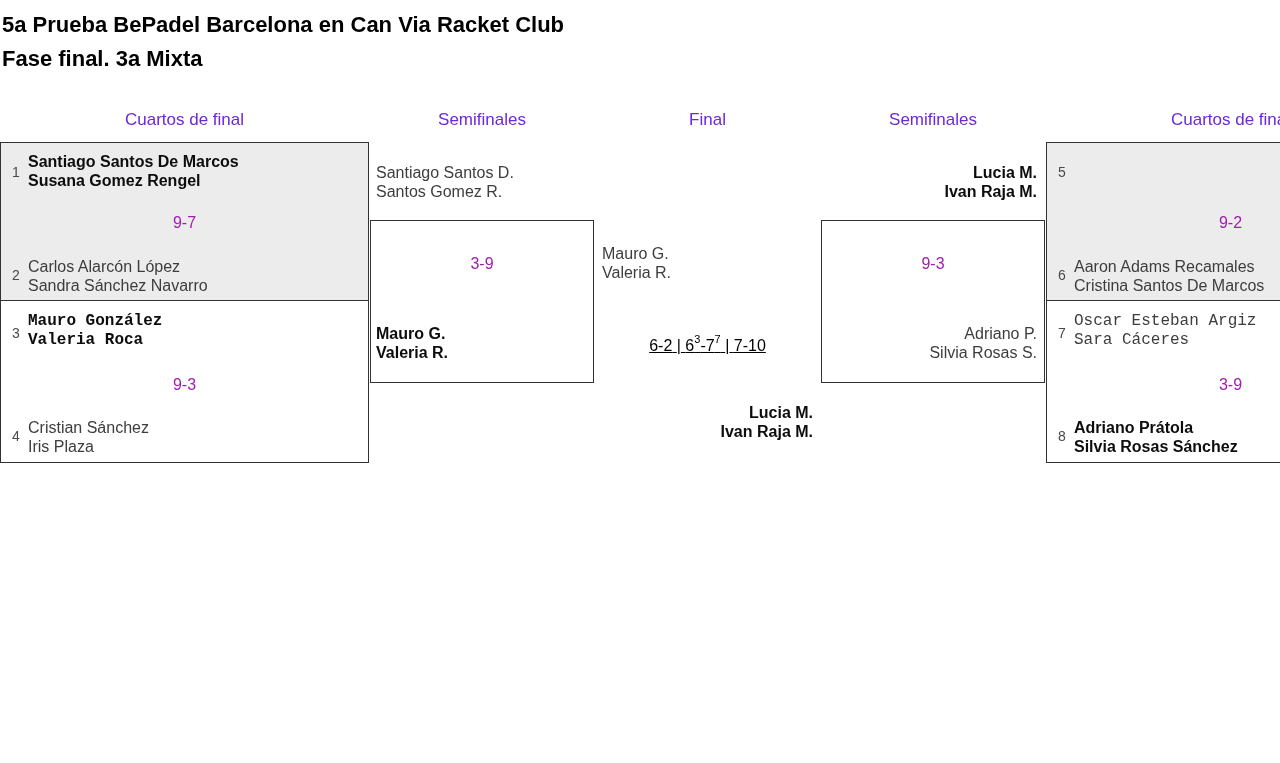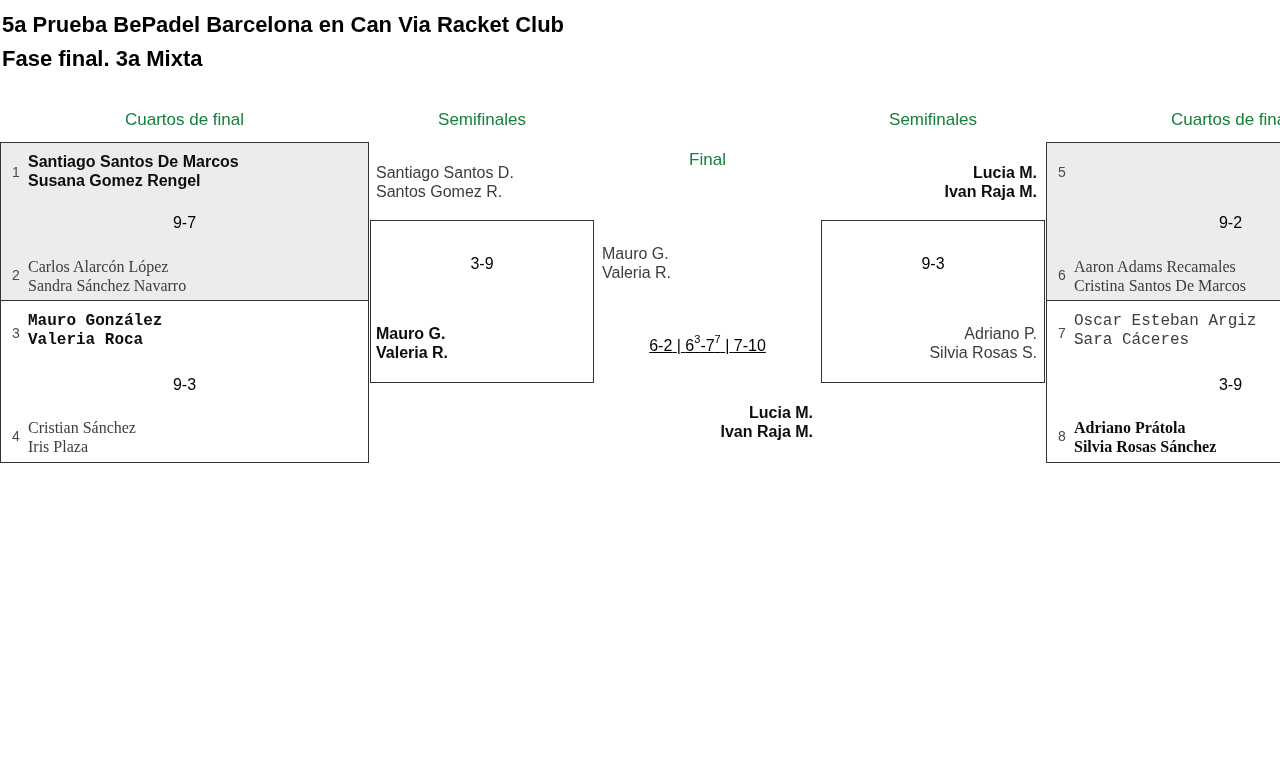--- a/index.html
+++ b/index.html
@@ -19,26 +19,26 @@
     line-height: 34px;
     color: #000000;
     white-space: nowrap;
   }
   .round-header {
     position: absolute;
     top: 110px;
     font-size: 17px;
     line-height: 20px;
     text-align: center;
-    color: #15803d;
+    color: #6d28d9;
     white-space: nowrap;
   }
   .rh-1 { left: 0px;    width: 369px; }
   .rh-2 { left: 370px;  width: 224px; }
-  .rh-3 { left: 594px;  width: 227px; margin-top: 40px; }
+  .rh-3 { left: 594px;  width: 227px; }
   .rh-4 { left: 821px;  width: 224px; }
   .rh-5 { left: 1046px; width: 369px; }
 
   .qf-box {
     position: absolute;
     width: 369px;
     border: 1px solid #333333;
     box-sizing: border-box;
   }
   .qf-top    { top: 142px; height: 159px; background: #ececec; }
@@ -59,37 +59,37 @@
   .seed-b { top: 124px; }
 
   .team {
     position: absolute;
     left: 27px;
     font-size: 16px;
     line-height: 19px;
     white-space: nowrap;
   }
   .team-a { top: 9px; }
-  .team-b { top: 114px; font-family: Liberation Serif, serif; }
+  .team-b { top: 114px; }
   .qf-bottom .team-a { top: 11px; font-family: Liberation Mono, monospace; }
   .qf-bottom .team-b { top: 117px; }
   .qf-bottom .seed-a { top: 24px; }
   .qf-bottom .seed-b { top: 127px; }
 
   .winner { font-weight: 700; color: #0d0d0d; }
   .loser  { font-weight: 400; color: #3d3d3d; }
 
   .box-score {
     position: absolute;
     left: 0;
     width: 100%;
     text-align: center;
     font-size: 16px;
     line-height: 19px;
-    color: #000000;
+    color: #a21caf;
   }
   .qf-score { top: 70px; }
   .qf-bottom .qf-score { top: 74px; }
 
   .sf-box {
     position: absolute;
     top: 220px;
     width: 224px;
     height: 163px;
     border: 1px solid #333333;

